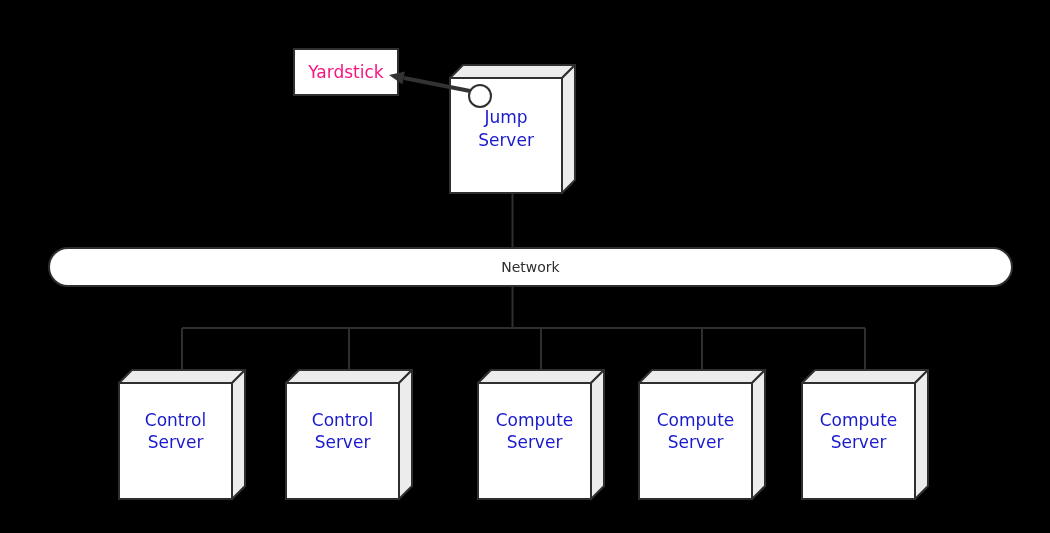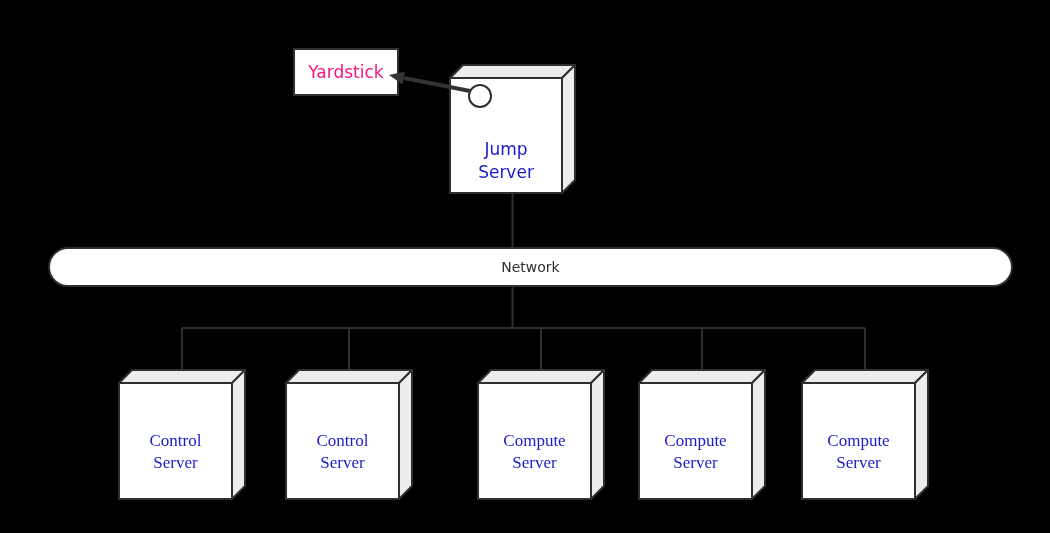--- a/index.html
+++ b/index.html
@@ -25,22 +25,22 @@
   .node .face-front{fill:var(--node-fill,#fff);stroke:var(--border,#2f2f2f);stroke-width:2;}
   .node .face-side{fill:var(--node-side-fill,#ececec);stroke:var(--border,#2f2f2f);stroke-width:2;stroke-linejoin:miter;}
   .port{fill:var(--node-fill,#fff);stroke:var(--border,#2f2f2f);stroke-width:2;}
 
   .node-label{
     position:absolute;display:flex;align-items:center;justify-content:center;
     text-align:center;color:var(--server-label,#1a1acd);
     font-size:17px;line-height:1.32;
   }
   .node-label > span{display:inline-block;width:94px;}
-  .server .node-label{left:1px;top:25px;width:113px;height:116px;font-family:Liberation Serif, serif;}
-  .jump .node-label{left:1px;top:14px;width:112px;height:101px;margin-top:32px;}
+  .server .node-label{left:1px;top:4px;width:113px;height:116px;}
+  .jump .node-label{left:1px;top:14px;width:112px;height:101px;}
 
   
   .network-bar{
     position:absolute;z-index:2;left:48px;top:247px;width:965px;height:40px;
     background:var(--node-fill,#fff);border:2px solid var(--border,#2f2f2f);
     border-radius:21px;box-sizing:border-box;
     display:flex;align-items:center;justify-content:center;
     color:#2e2e2e;font-size:14px;
   }
 

